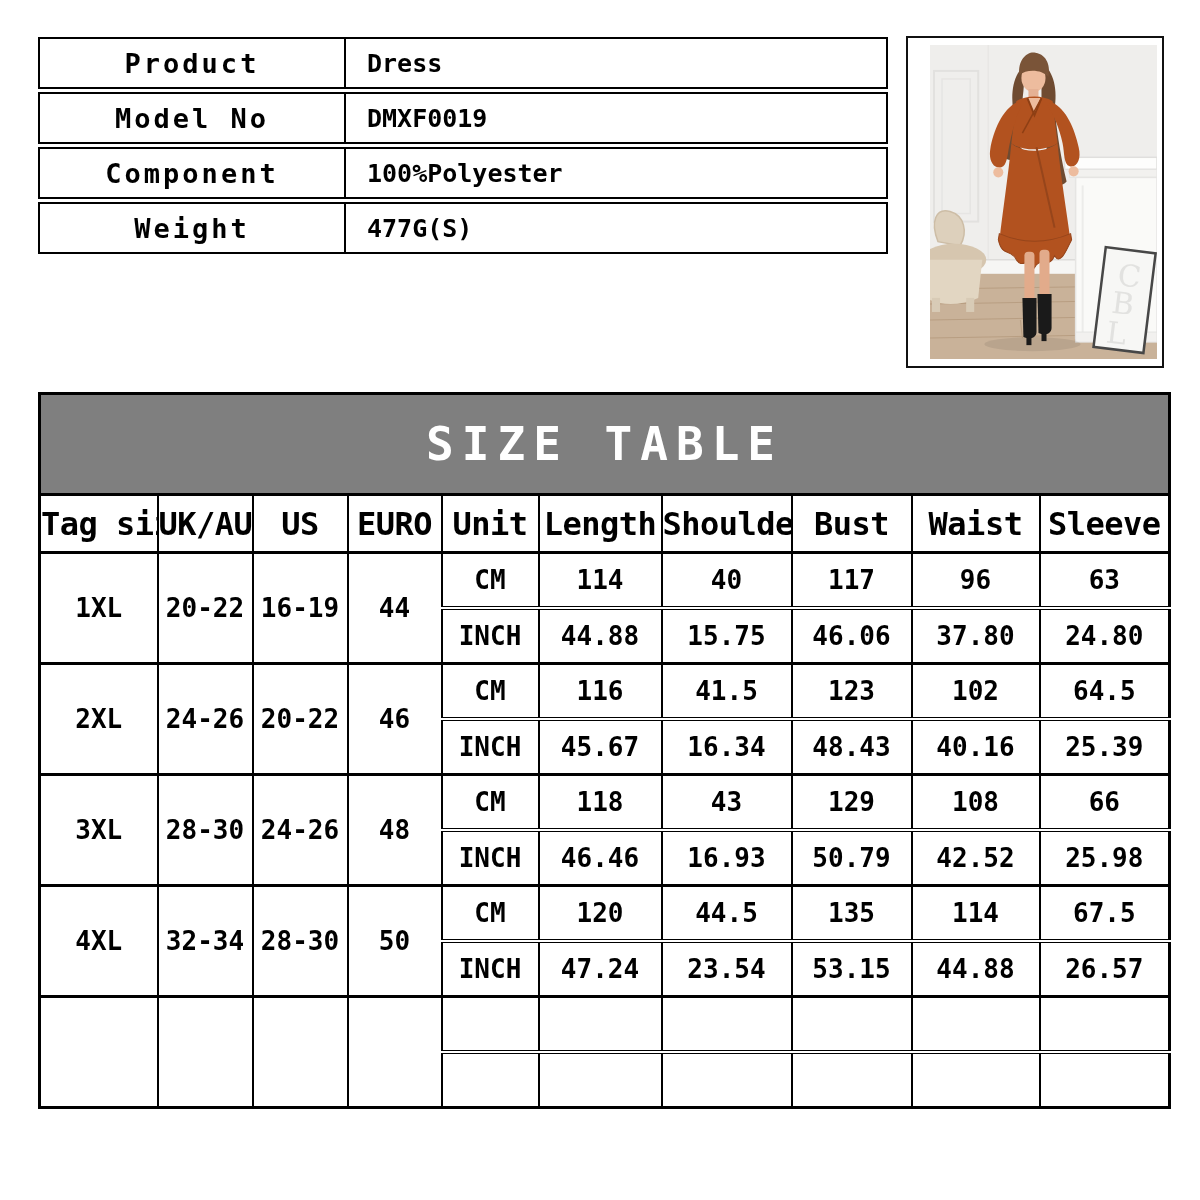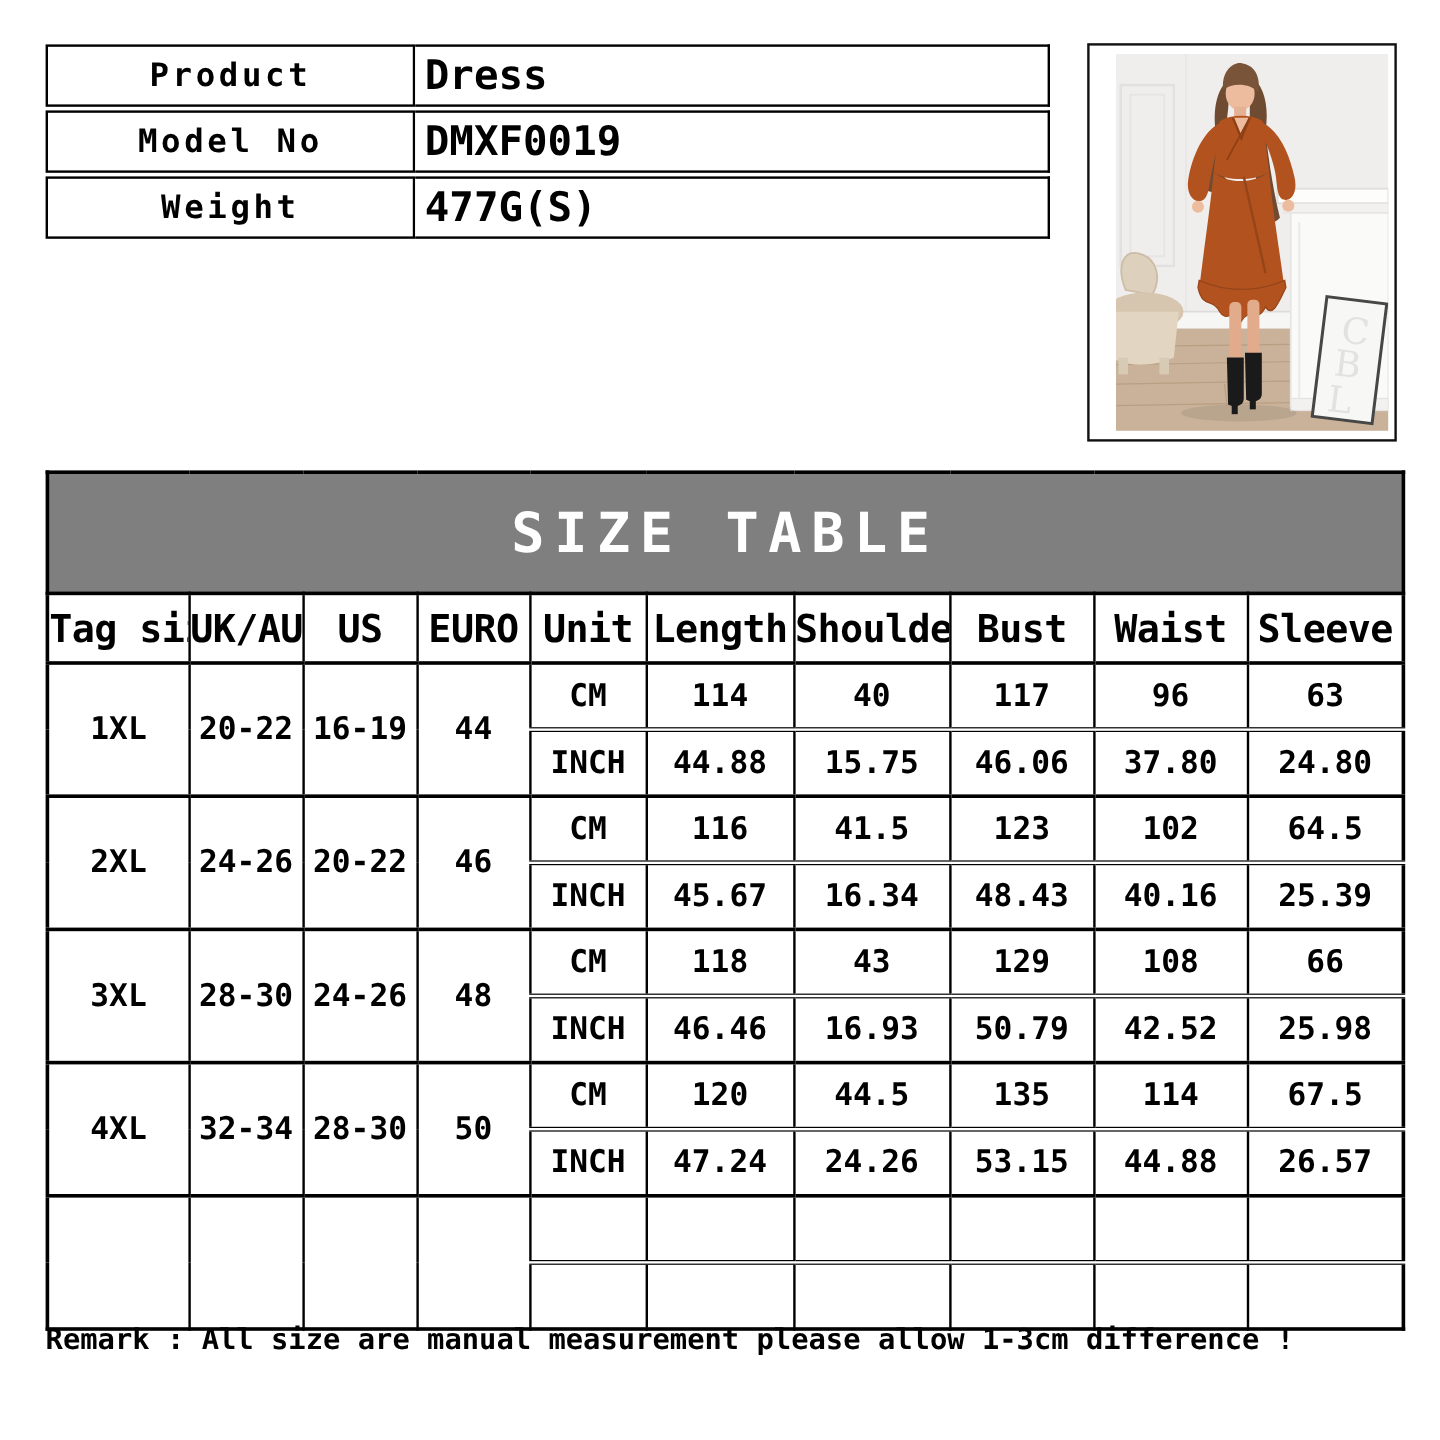--- a/index.html
+++ b/index.html
@@ -10,21 +10,21 @@
   
   .info-table{
     position:absolute;left:38px;top:34px;
     border-collapse:separate;border-spacing:0 3px;
   }
   .info-table td{border:2.5px solid #000;height:46px;background:#fff;}
   .info-table td.label{
     width:302px;text-align:center;font-weight:bold;font-size:27px;letter-spacing:3px;
   }
   .info-table td.value{
-    width:518px;border-left:none;padding-left:8px;font-size:34px;font-weight:bold;letter-spacing:0;
+    width:518px;border-left:none;padding-left:21px;font-size:25px;font-weight:bold;letter-spacing:0;
     white-space:nowrap;
   }
   
   .photo-frame{
     position:absolute;left:906px;top:36px;width:258px;height:332px;
     border:2.5px solid #111;background:#fff;box-sizing:border-box;
     padding:7px 5px 7px 22px;
   }
   .photo-frame svg{display:block;width:100%;height:100%;}
   
@@ -59,20 +59,24 @@
 
   <table class="info-table">
     <tbody>
       <tr>
         <td class="label">Product</td>
         <td class="value">Dress</td>
       </tr>
       <tr>
         <td class="label">Model No</td>
         <td class="value">DMXF0019</td>
+      </tr>
+      <tr>
+        <td class="label">Component</td>
+        <td class="value">100%Polyester</td>
       </tr>
       <tr>
         <td class="label">Weight</td>
         <td class="value">477G(S)</td>
       </tr>
     </tbody>
   </table>
 
   <div class="photo-frame">
     <svg viewBox="0 0 226 313" preserveAspectRatio="xMidYMid slice">
@@ -250,21 +254,21 @@
         <td class="cm-b">CM</td>
         <td class="cm-b">120</td>
         <td class="cm-b">44.5</td>
         <td class="cm-b">135</td>
         <td class="cm-b">114</td>
         <td class="cm-b">67.5</td>
       </tr>
       <tr class="sub-row">
         <td>INCH</td>
         <td>47.24</td>
-        <td>24.26</td>
+        <td>23.54</td>
         <td>53.15</td>
         <td>44.88</td>
         <td>26.57</td>
       </tr>
 
       <tr class="sub-row group-start">
         <td rowspan="2"></td>
         <td rowspan="2"></td>
         <td rowspan="2"></td>
         <td rowspan="2"></td>
@@ -279,15 +283,14 @@
         <td></td>
         <td></td>
         <td></td>
         <td></td>
         <td></td>
         <td></td>
       </tr>
     </tbody>
   </table>
 
-  <div class="remark">Remark : All size are manual measurement please allow 1-3cm difference !</div>
 
 </div>
 
 </body></html>

